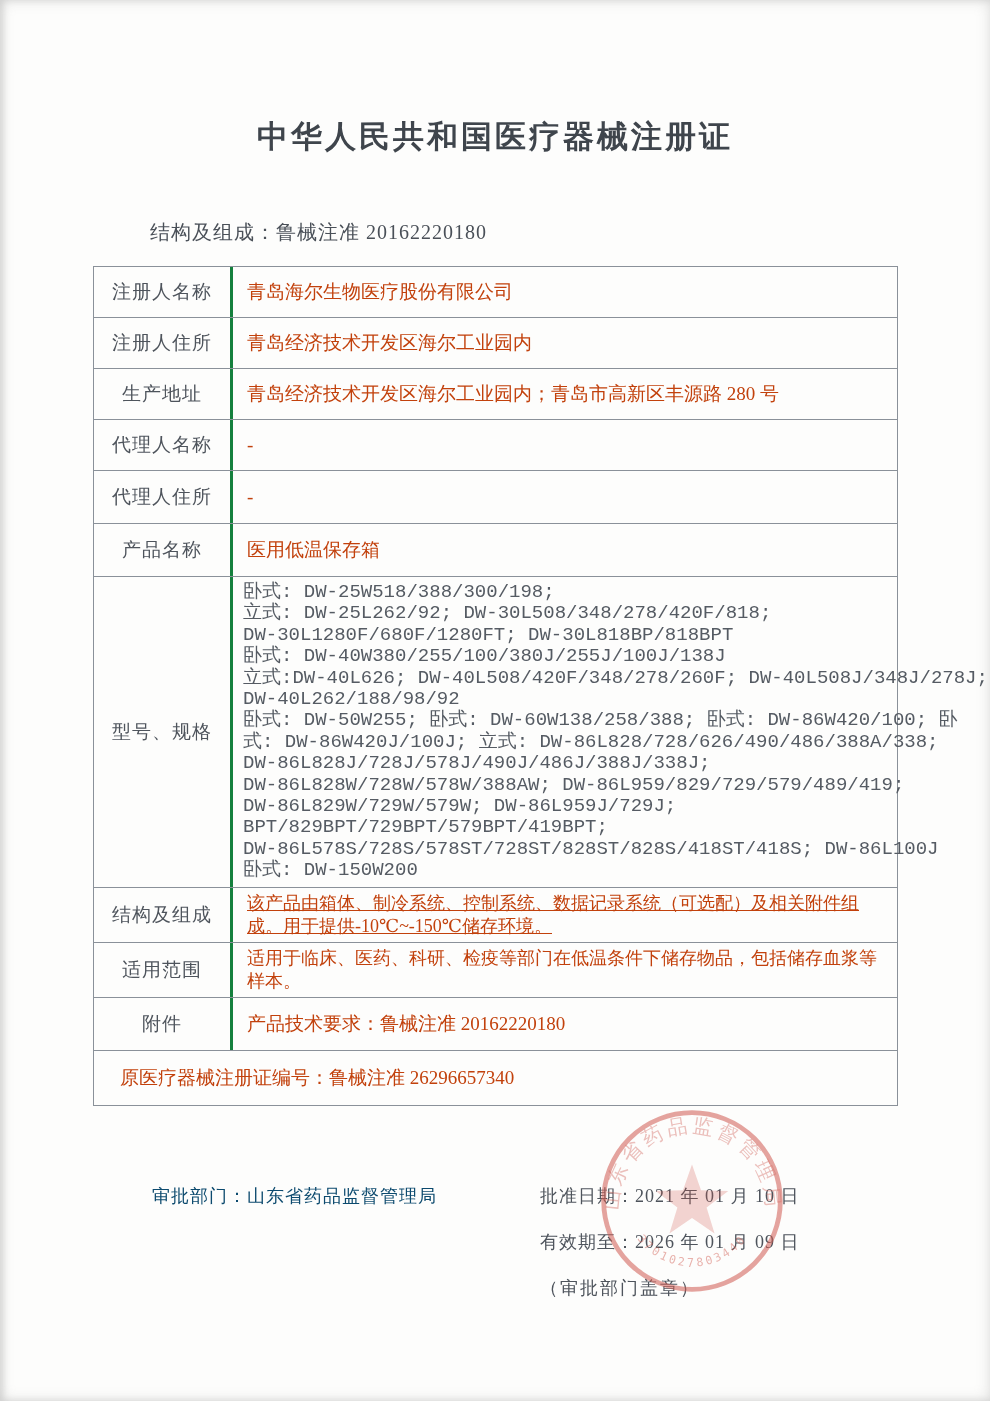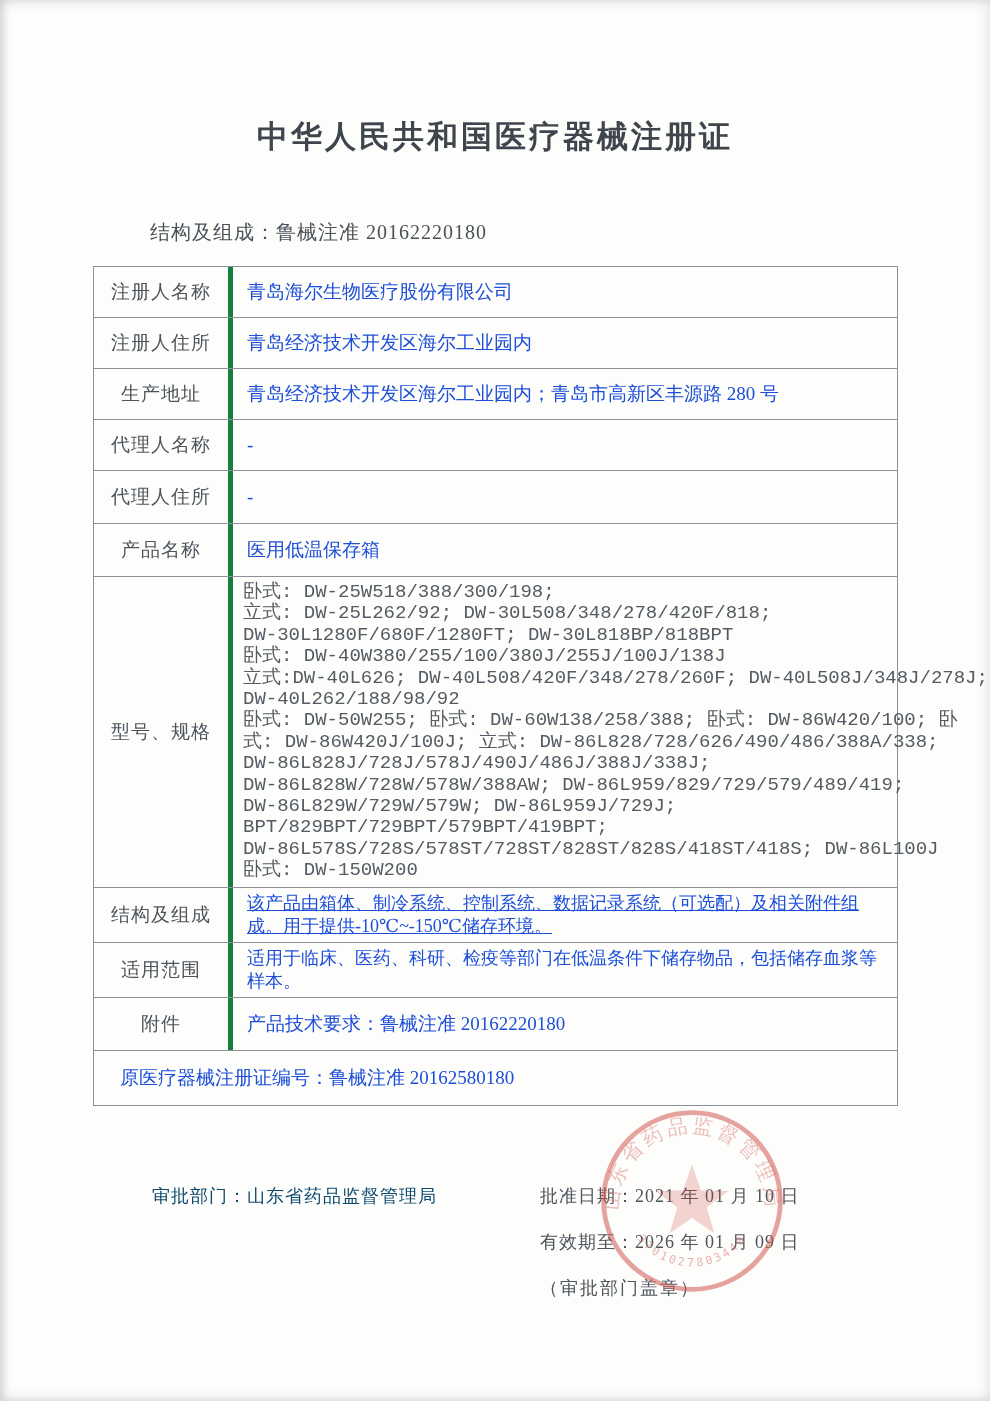--- a/index.html
+++ b/index.html
@@ -25,29 +25,29 @@
   }
   .cert-table{
     position:absolute;left:93px;top:266px;width:805px;
     border:1px solid #8a9199;
     box-sizing:border-box;
   }
   .trow{display:flex;border-top:1px solid #8a9199;}
   .trow:first-child{border-top:none;}
   .tlabel{
     width:139px;flex:0 0 139px;
-    border-right:5px solid #15803d;
+    border-right:3px solid #15803d;
     display:flex;align-items:center;justify-content:center;
     font-size:19px;color:#4e545c;
     text-align:left;letter-spacing:1px;
     box-sizing:border-box;padding:2px 4px;
   }
   .tvalue{
     flex:1;display:flex;align-items:center;
-    font-size:19px;color:#1d4ed8;
+    font-size:19px;color:#c2410c;
     padding:4px 10px 4px 14px;box-sizing:border-box;
     line-height:24px;
   }
   .h51{min-height:50px;}
   .h53{min-height:52px;}
   .h55{min-height:54px;}
   .model-value{
     flex:1;box-sizing:border-box;
     padding:5px 6px 5px 10px;
     font-family:Liberation Mono, monospace;
@@ -145,21 +145,21 @@
       <div class="tvalue" style="font-size:18px;line-height:23px;">适用于临床、医药、科研、检疫等部门在低温条件下储存物品，包括储存血浆等样本。</div>
     </div>
 
     <div class="trow h53">
       <div class="tlabel">附件</div>
       <div class="tvalue">产品技术要求：鲁械注准 20162220180</div>
     </div>
 
 
     <div class="trow h55">
-      <div class="tvalue" style="padding-left:26px;">原医疗器械注册证编号：鲁械注准 20162580180</div>
+      <div class="tvalue" style="padding-left:26px;">原医疗器械注册证编号：鲁械注准 26296657340</div>
     </div>
 
   </div>
 
   <div class="footer-left">
     <span>审批部门：</span><span>山东省药品监督管理局</span>
   </div>
 
   <div class="footer-right">
     <div class="fline">

